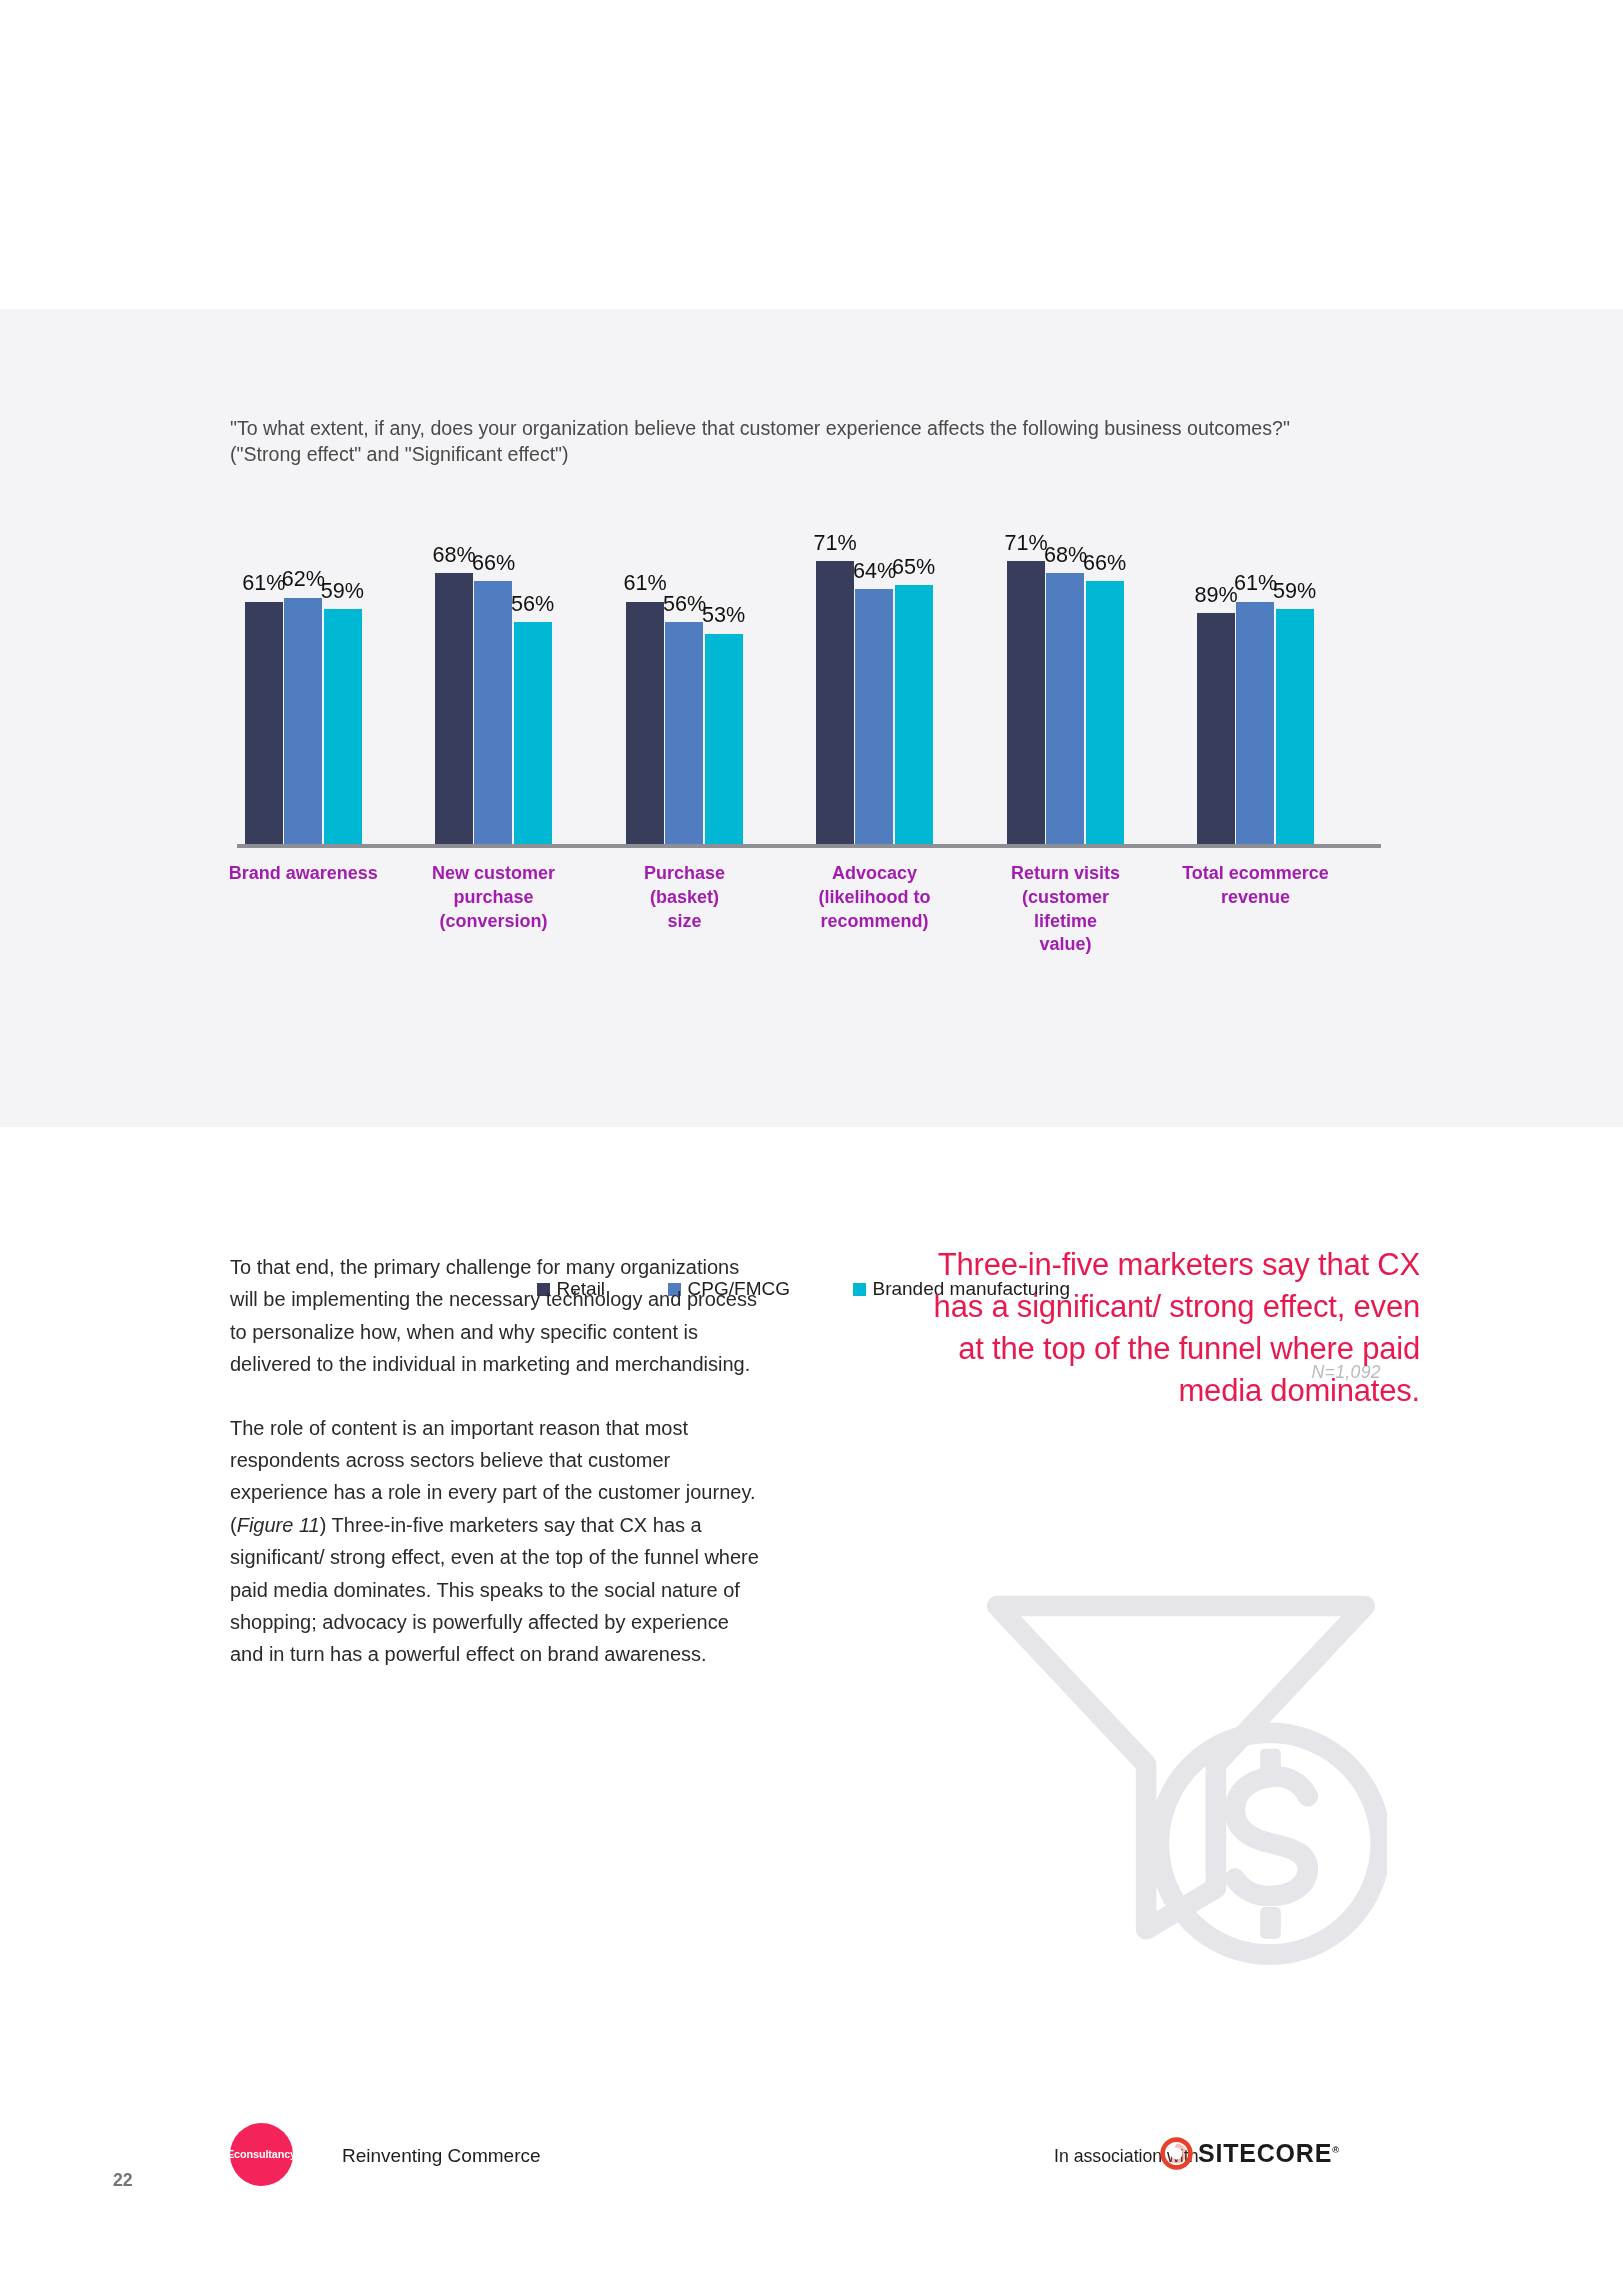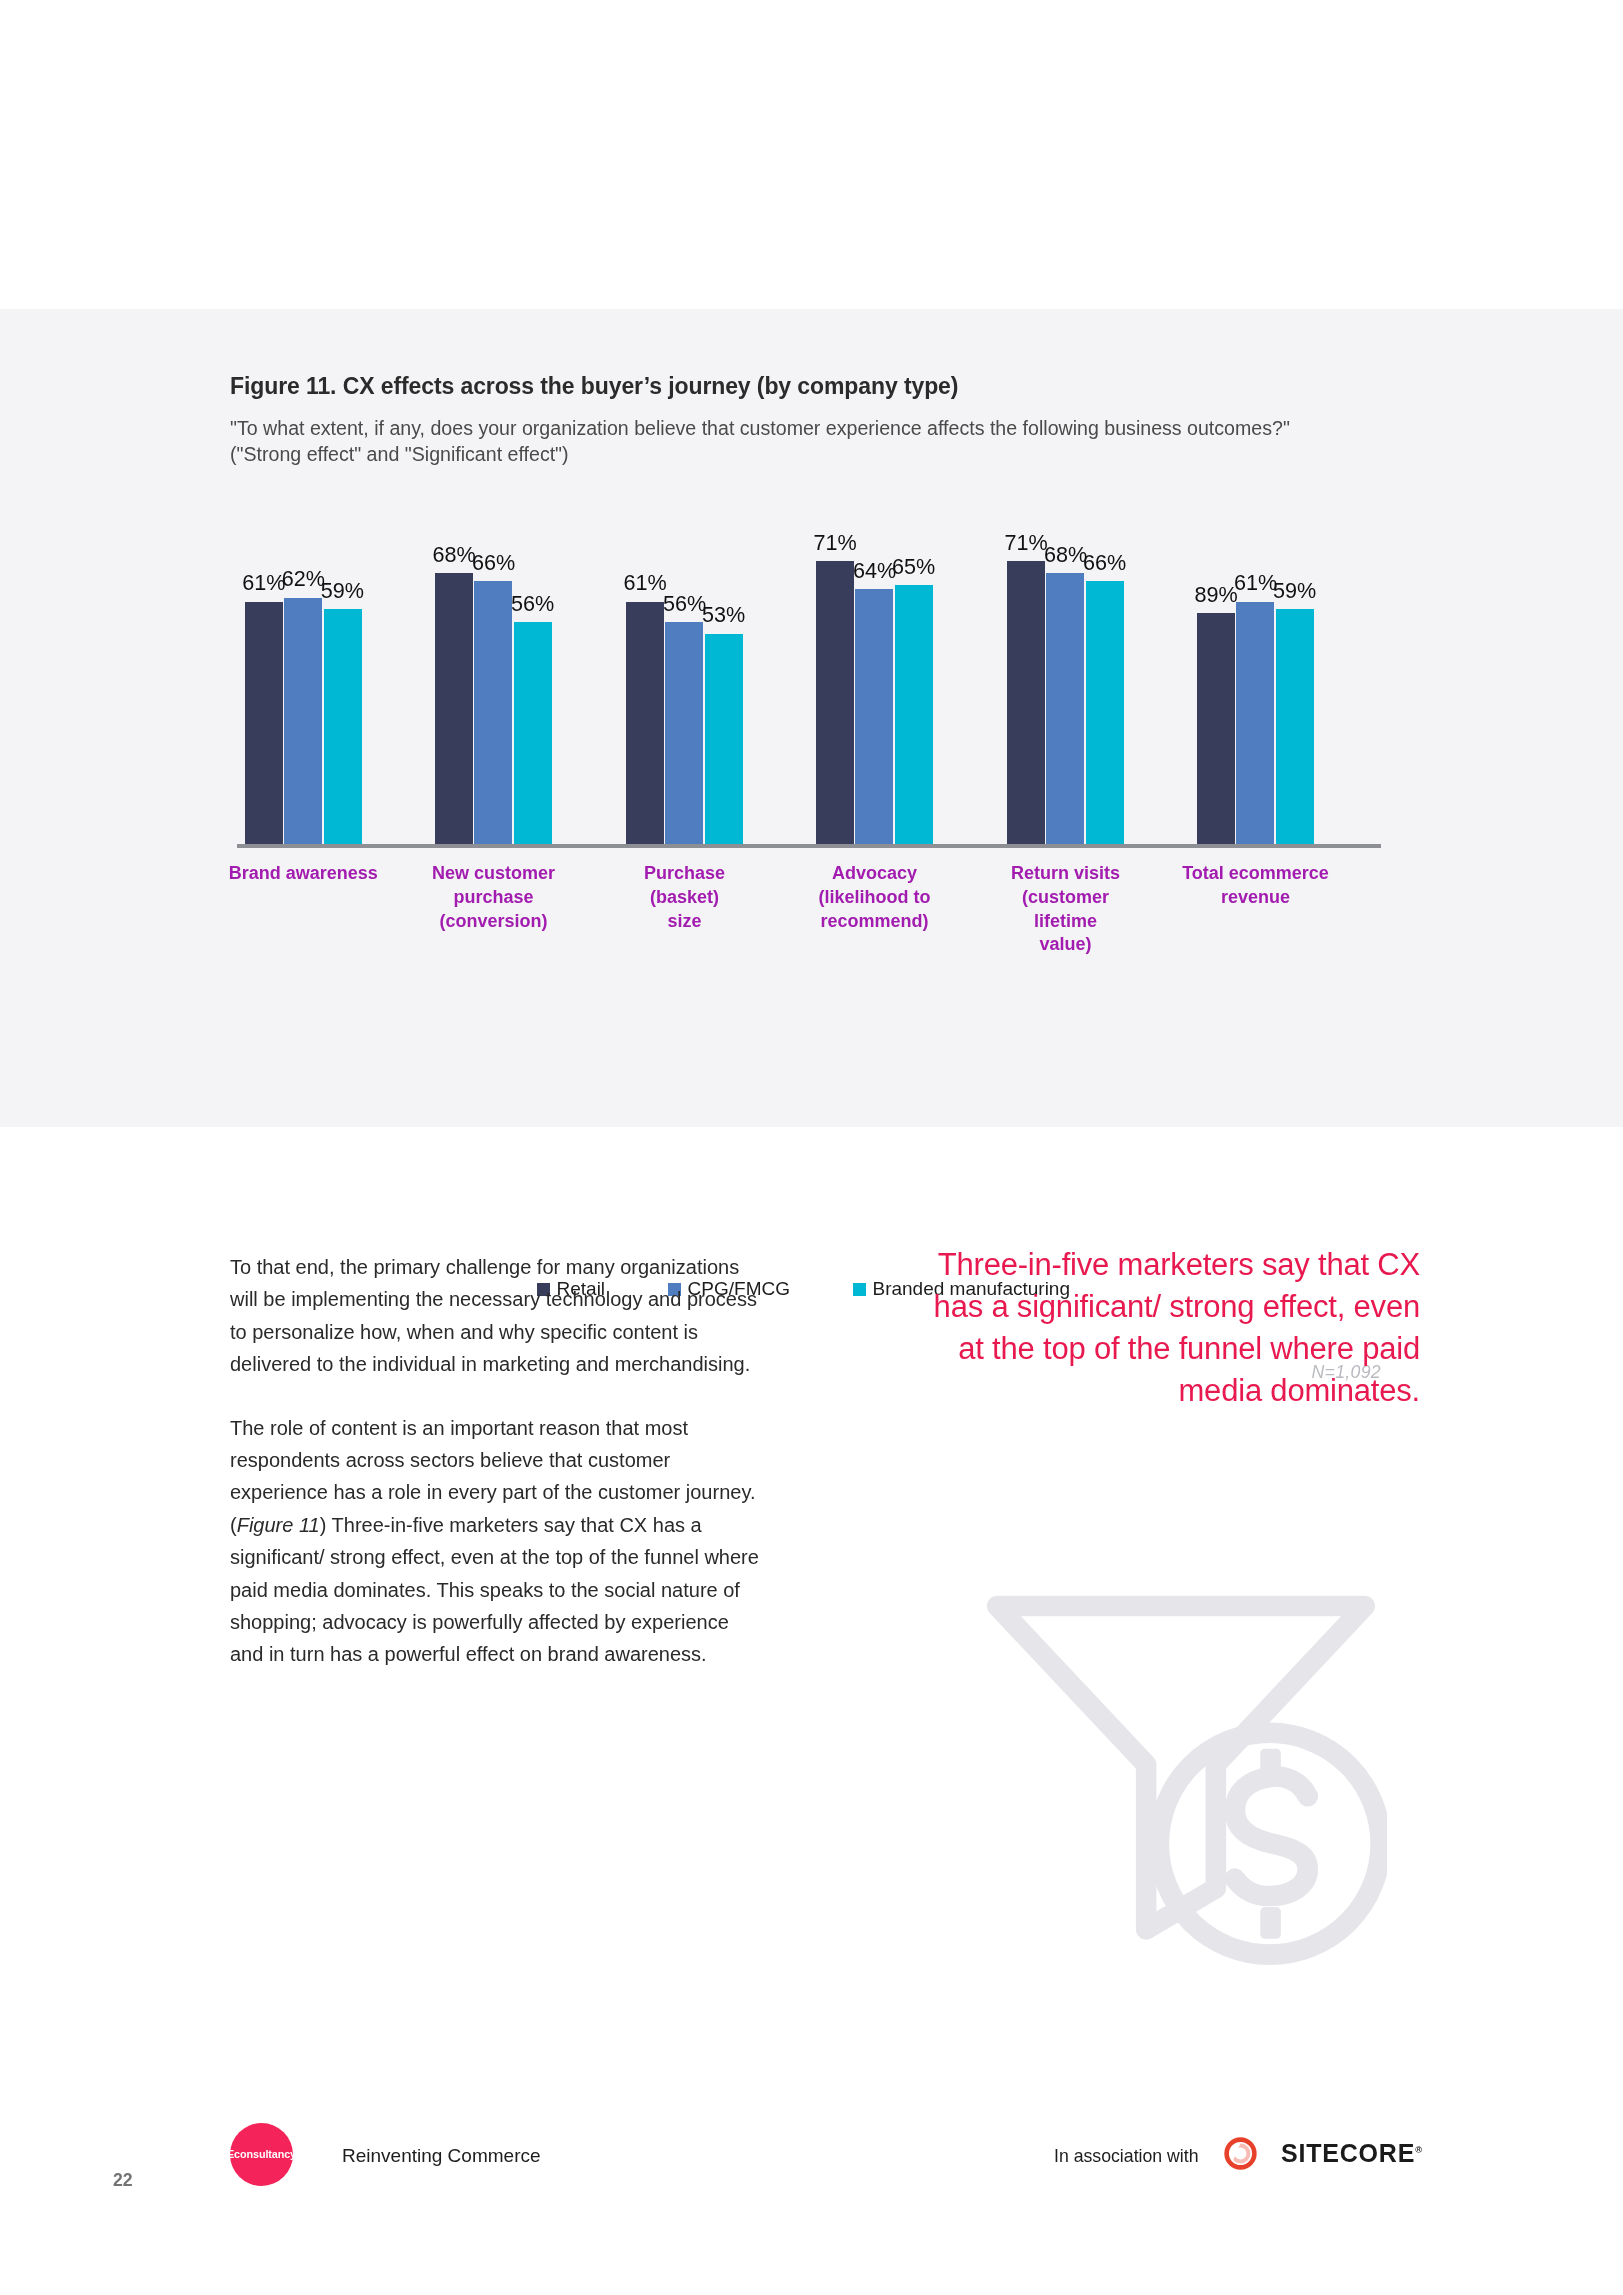--- a/index.html
+++ b/index.html
@@ -117,34 +117,33 @@
   }
   #report-name{
     position:absolute; left:342px; top:34px;
     font-size:19px; font-weight:300; color:#1d1d1d;
   }
   #assoc-text{
     position:absolute; left:1054px; top:35px;
     font-size:17.7px; font-weight:300; color:#1d1d1d;
   }
   #sitecore-logo{
-    position:absolute; left:1222px; top:23.6px;
-    display:flex; align-items:center; gap:22px;
+    position:absolute; left:1158px; top:23.6px;
+    display:flex; align-items:center; gap:3px;
   }
   #sitecore-word{
     font-size:25px; font-weight:bold; color:#1b1b1b; letter-spacing:0.8px;
   }
   #sitecore-tm{ font-size:9.2px; color:#1b1b1b; vertical-align:super; }
 </style>
 </head>
 <body>
 
 <div id="chart-panel">
 
-  <div id="fig-title">Figure 11. CX effects across the buyer’s journey (by company type)</div>
   <div id="fig-subtitle">"To what extent, if any, does your organization believe that customer experience affects the following business outcomes?" ("Strong effect" and "Significant effect")</div>
 
   <div id="plot">
       <div class="group" style="left: 7.9px; width: 117px;">
         <div class="bar s0" style="height: 245px; background: rgb(57, 61, 92);"></div>
         <div class="vlabel s0" style="bottom: 251px;">61%</div>
         <div class="bar s1" style="height: 249px; background: rgb(79, 125, 192);"></div>
         <div class="vlabel s1" style="bottom: 255px;">62%</div>
         <div class="bar s2" style="height: 238px; background: rgb(0, 184, 212);"></div>
         <div class="vlabel s2" style="bottom: 243px;">59%</div>

